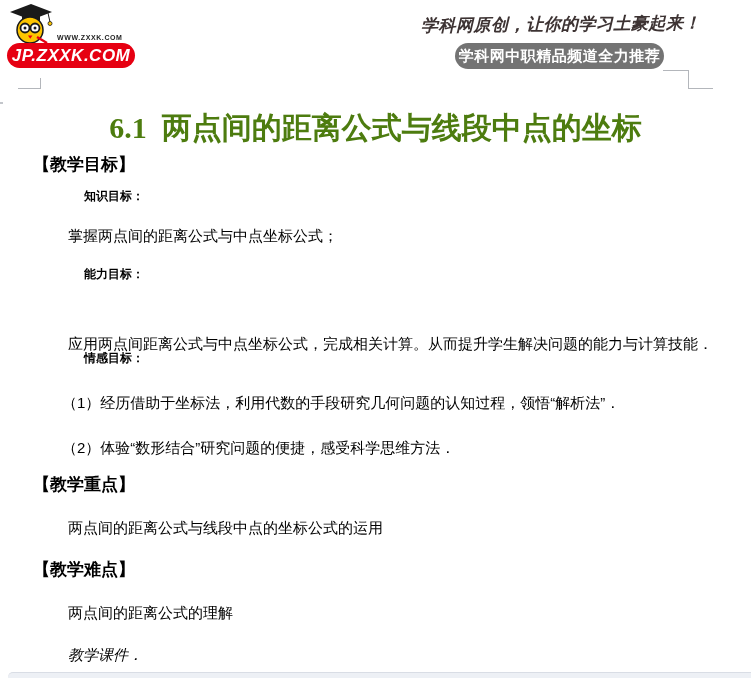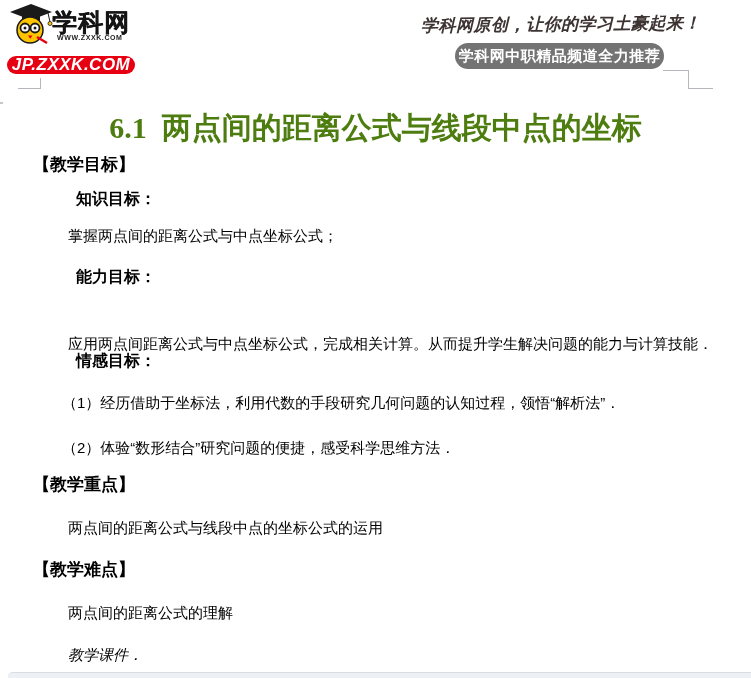--- a/index.html
+++ b/index.html
@@ -18,21 +18,21 @@
     font-size:25px; font-weight:900; letter-spacing:1px; color:#141414;
     text-shadow:0.6px 0 #141414;
     white-space:nowrap;
   }
   .site-url {
     position:absolute; left:57px; top:34px;
     font-size:7px; font-weight:bold; letter-spacing:0.6px; color:#222;
     white-space:nowrap;
   }
   .jp-badge {
-    position:absolute; left:7px; top:56px; width:128px; height:18px;
+    position:absolute; left:7px; top:43px; width:128px; height:25px;
     border-radius:14px; display:flex; align-items:center; justify-content:center;
   }
   .jp-badge span {
     color:#fff; font-size:17px; font-weight:bold; font-style:italic;
     letter-spacing:0.5px; white-space:nowrap;
   }
   .slogan {
     position:absolute; left:421px; top:13px; width:250px;
     font-size:17px; font-weight:600; font-style:italic;
     color:#3d3333; letter-spacing:0.5px; white-space:nowrap;
@@ -50,21 +50,21 @@
   .mark { position:absolute; background:#b3b6bb; }
 
   
   .doc-title {
     position:absolute; top:88px; left:0; right:0; text-align:center;
     font-family:"Liberation Serif","DejaVu Serif",serif;
     font-weight:bold; font-size:30px; color:#4d7c0f; white-space:pre;
   }
   .doc-line { position:absolute; white-space:pre; line-height:1.2; }
   .lh { left:33px; font-size:17px; font-weight:bold; }
-  .ls { left:76px; font-size:16px; font-weight:bold; }
+  .ls { left:84px; font-size:12px; font-weight:bold; }
   .lb { left:68px; font-size:15px; font-weight:normal; }
   .lp { left:62px; }
 
   
   .bottom-bar {
     position:absolute; left:8px; right:0; bottom:0; height:5px;
     background:#edf0f5; border-top:1px solid #d9dde5;
     border-top-left-radius:5px;
   }
 </style>
@@ -78,21 +78,20 @@
     <line x1="40" y1="10" x2="42" y2="19" stroke="#1a1a1a" stroke-width="1"></line>
     <circle cx="42" cy="20.5" r="2" fill="#fdc500" stroke="#1a1a1a" stroke-width="0.8"></circle>
     <circle cx="22" cy="27" r="13" fill="#fdc500" stroke="#1a1a1a" stroke-width="1.5"></circle>
     <circle cx="17" cy="25" r="4.5" fill="#ffffff" stroke="#1a1a1a" stroke-width="1.8"></circle>
     <circle cx="27" cy="25" r="4.5" fill="#ffffff" stroke="#1a1a1a" stroke-width="1.8"></circle>
     <circle cx="17" cy="25" r="1.5" fill="#1a1a1a"></circle>
     <circle cx="27" cy="25" r="1.5" fill="#1a1a1a"></circle>
     <path d="M20 32.5 L24.5 32.5 L22.2 35.8 Z" fill="#e60012"></path>
     <line x1="29" y1="34" x2="39" y2="40" stroke="#e60012" stroke-width="2.4"></line>
   </svg>
-  <div class="site-name">学科网</div>
   <div class="site-url">WWW.ZXXK.COM</div>
   <div class="jp-badge" style="background:#e60012;">
     <span>JP.ZXXK.COM</span>
   </div>
 </div>
 
 <div class="slogan">学科网原创，让你的学习土豪起来！</div>
 
 <div class="banner" style="background:#737373;">
   <span>学科网中职精品频道全力推荐</span>

